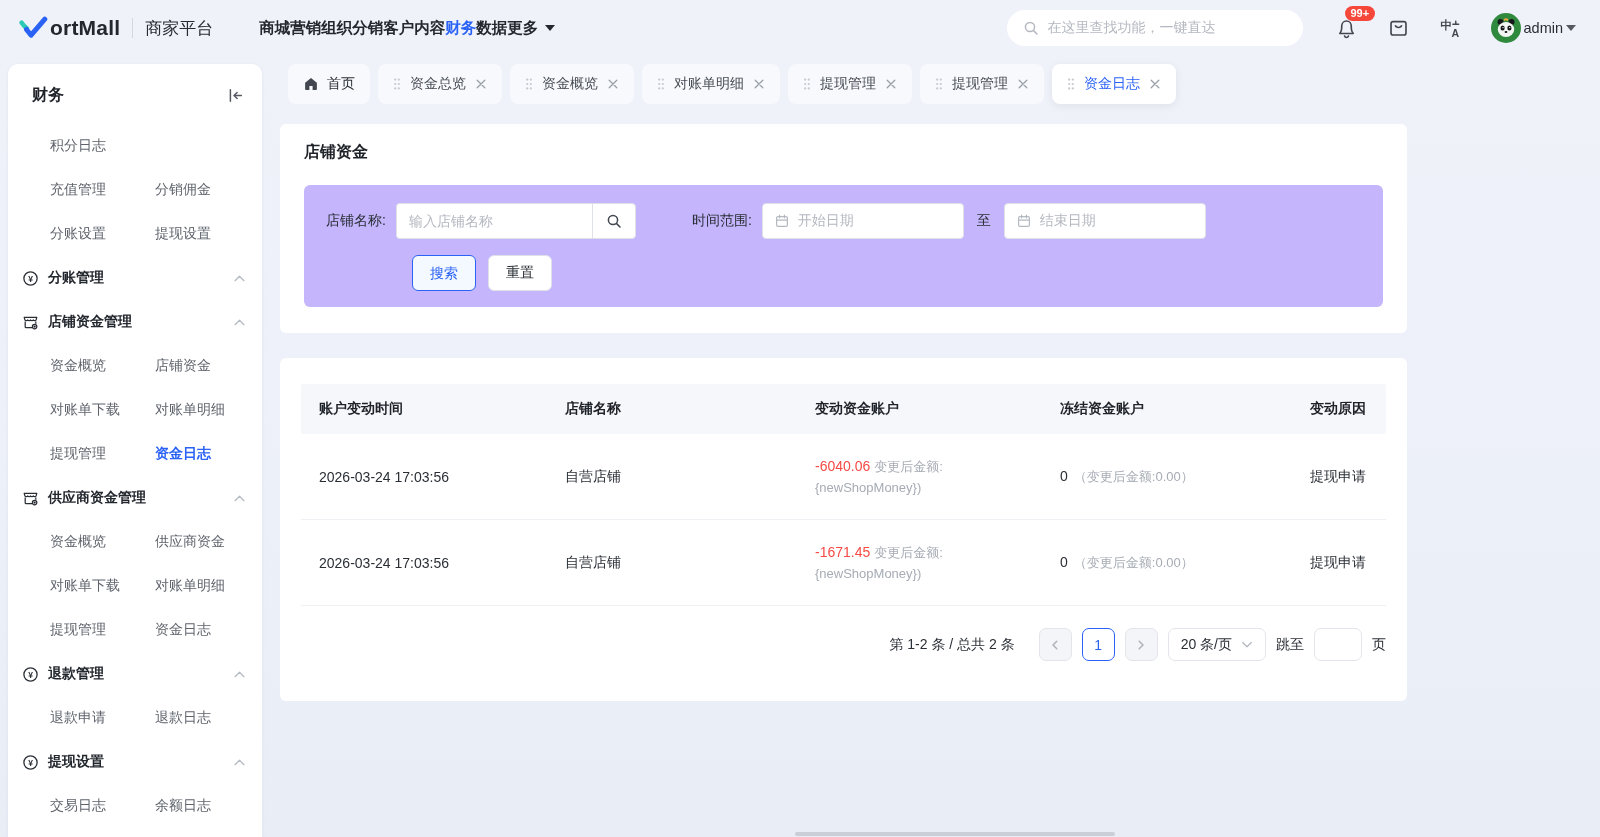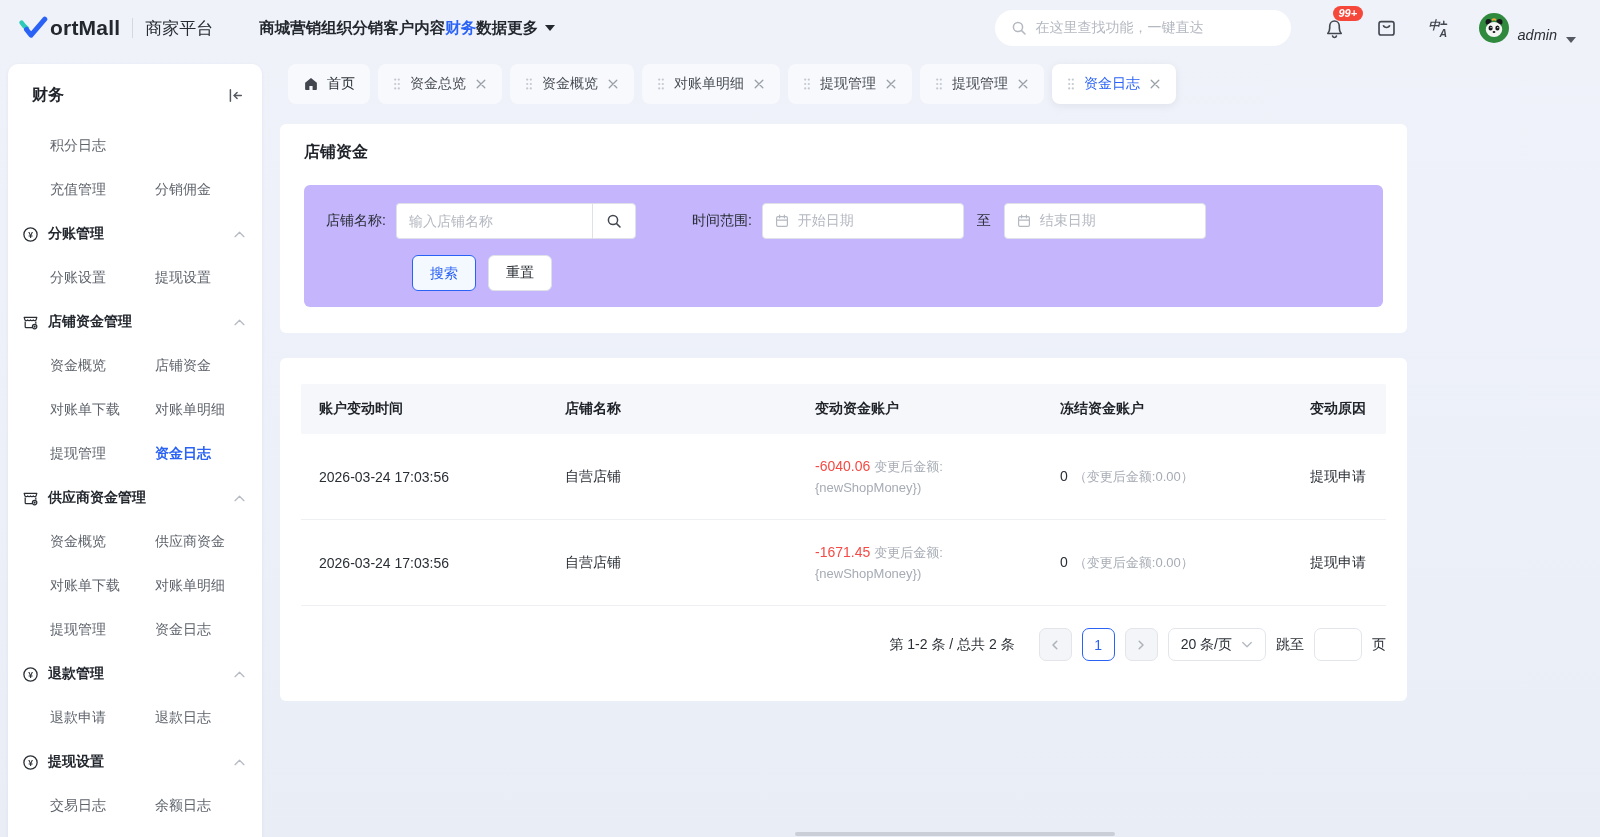--- a/index.html
+++ b/index.html
@@ -18,25 +18,25 @@
   .logo-text { font-size:21px; font-weight:800; color:#23272e; letter-spacing:.2px; margin-left:2px; }
   .logo-divider { width:1px; height:20px; background:#d4d8e0; margin:0 12px; }
   .logo-platform { font-size:17px; font-weight:500; color:#272c33; }
   .topnav { display:flex; align-items:center; margin-left:46px; }
   .nav-item { font-size:15.5px; font-weight:600; color:#23272e; cursor:pointer; white-space:nowrap; }
   .nav-item.nav-active { color:var(--accent); }
   .nav-more { display:flex; align-items:center; gap:7px; }
   .nav-more .caret { color:#23272e; }
   .search-pill { margin-left:auto; width:296px; height:36px; border-radius:18px; background:#fff;
     display:flex; align-items:center; padding:0 16px; gap:9px; color:#b4b8c0; font-size:14px; cursor:text; }
-  .top-icons { display:flex; align-items:center; gap:29px; margin-left:32px; color:#41464f;font-style:italic; }
+  .top-icons { display:flex; align-items:center; gap:29px; margin-left:32px; color:#41464f; }
   .icon-btn { position:relative; cursor:pointer; color:#41464f; }
   .badge { position:absolute; top:-11px; left:10px; background:#f5483b; color:#fff; font-size:11px;
     font-weight:700; padding:1.5px 6px; border-radius:9px; white-space:nowrap; }
-  .user { display:flex; align-items:flex-end; gap:9px; cursor:pointer; }
+  .user { display:flex; align-items:center; gap:3px; cursor:pointer; }
   .user-name { font-size:14.5px; color:#2a2f36; }
   .user .caret { color:#555a62; }
 
   
   .sidebar { position:absolute; left:8px; top:64px; width:254px; height:790px; background:#fff;
     border-radius:10px; box-shadow:0 1px 4px rgba(30,40,80,.05); overflow:hidden; }
   .side-head { height:52px; display:flex; align-items:center; justify-content:space-between;
     padding:10px 18px 0 24px; font-size:16px; font-weight:700; color:#1f2329; }
   .side-collapse { color:#555a62; cursor:pointer; }
   .side-body { padding-top:8px; }
@@ -281,33 +281,33 @@
   </div>
   <div class="side-body">
     <div class="side-row s-links">
         <span class="s-link">积分日志</span>
       </div>
     <div class="side-row s-links">
         <span class="s-link">充值管理</span>
         <span class="s-link">分销佣金</span>
       </div>
 
+    <div class="side-row s-links">
+        <span class="s-link">分账设置</span>
+        <span class="s-link">提现设置</span>
+      </div>
     <div class="side-row s-sec">
       <svg class="s-sec-icon" width="17" height="17">
           <use href="#i-yuan"></use>
         </svg>
       <span class="s-sec-label">分账管理</span>
       <svg class="s-sec-chev" width="13" height="8">
           <use href="#i-chev-up"></use>
         </svg>
     </div>
-    <div class="side-row s-links">
-        <span class="s-link">分账设置</span>
-        <span class="s-link">提现设置</span>
-      </div>
 
     <div class="side-row s-sec">
       <svg class="s-sec-icon" width="17" height="17">
           <use href="#i-shop"></use>
         </svg>
       <span class="s-sec-label">店铺资金管理</span>
       <svg class="s-sec-chev" width="13" height="8">
           <use href="#i-chev-up"></use>
         </svg>
     </div>

